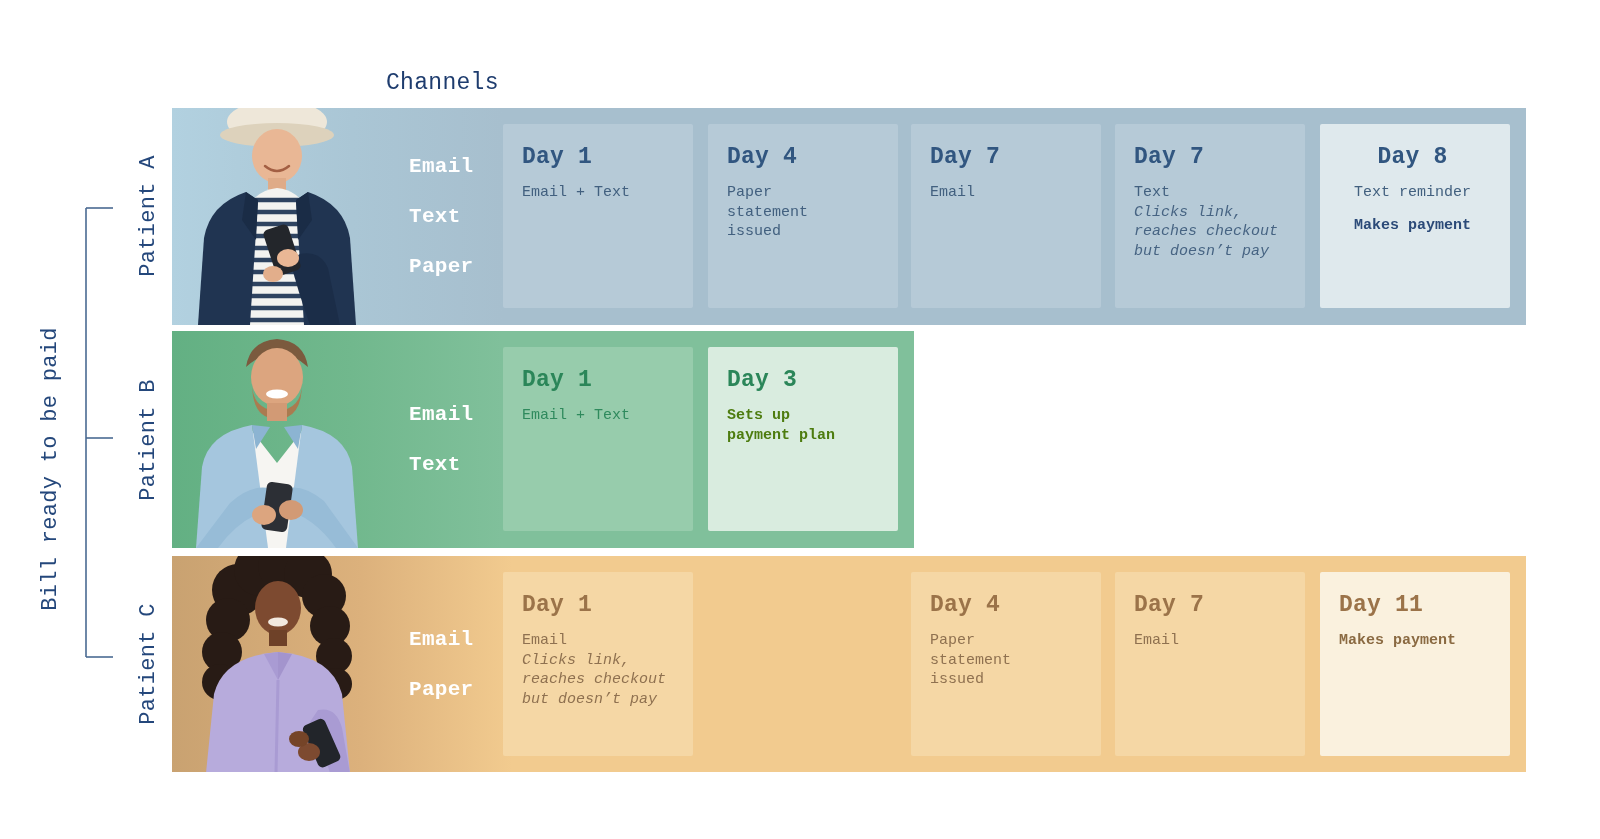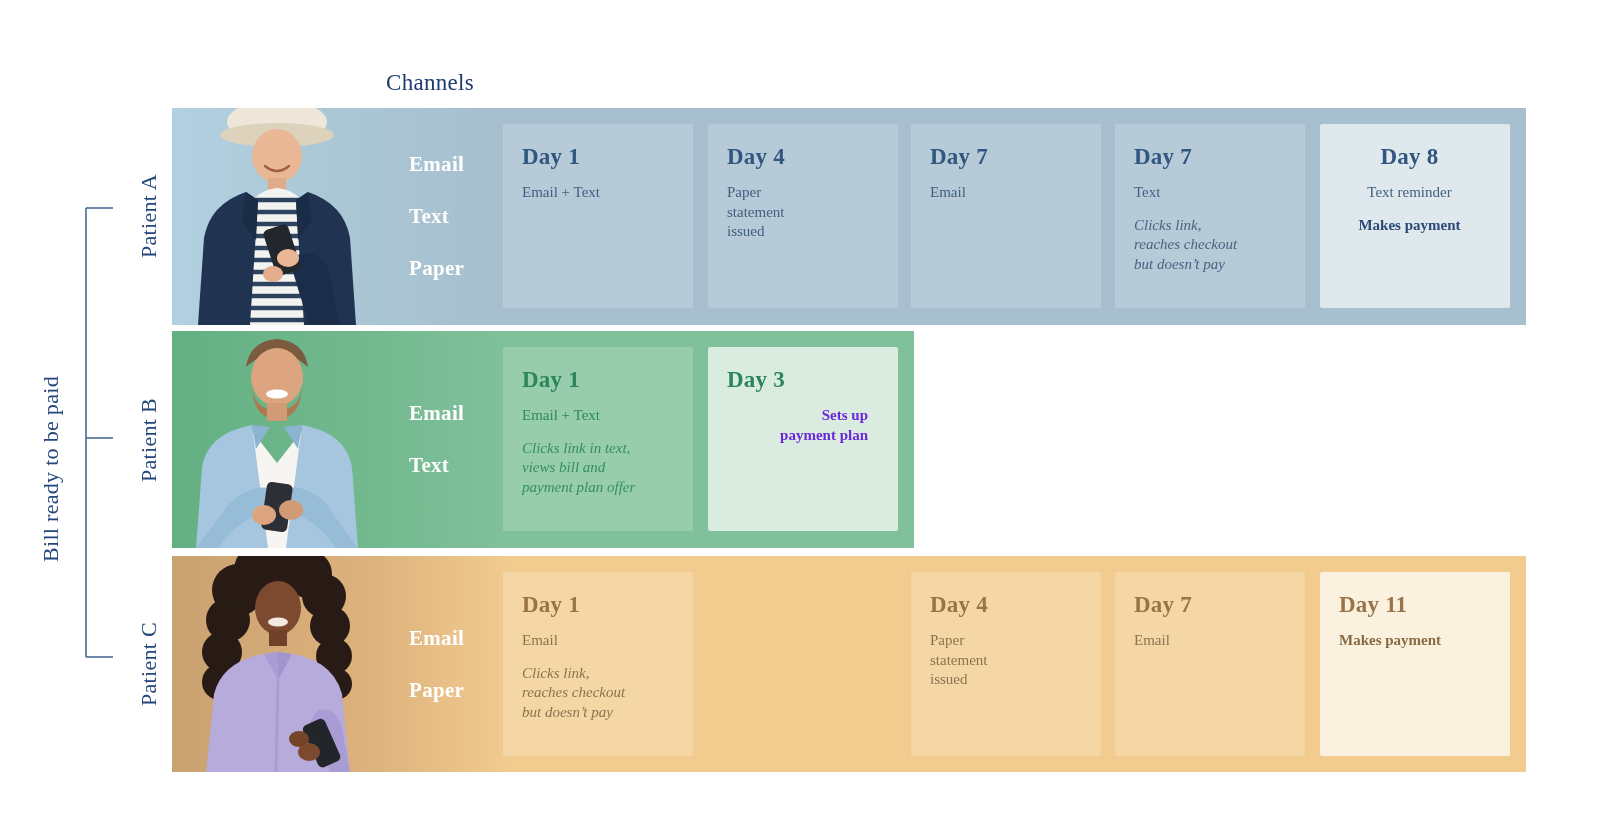--- a/index.html
+++ b/index.html
@@ -1,18 +1,18 @@
 <!DOCTYPE html>
 <html><head>
 <meta charset="utf-8">
 <style>
   html,body { margin:0; padding:0; background:#ffffff; }
   .canvas {
     position:relative; width:1600px; height:839px; background:#ffffff;
-    font-family:Liberation Serif, serif; overflow:hidden;
+    font-family:Liberation Mono, monospace; overflow:hidden;
   }
   .channels-title {
     position:absolute; left:386px; top:70px;
     font-size:23px; color:#1e3c6e; letter-spacing:0.3px;
   }
   .bill-label {
     position:absolute; left:-117px; top:454px; width:340px; height:30px;
     transform:rotate(-90deg); text-align:center;
     font-size:22px; color:#24477b; letter-spacing:0.3px;
   }
@@ -36,42 +36,42 @@
   .photo { position:absolute; left:0; top:0; }
 
   .channels-col {
     position:absolute; left:237px; top:0; height:100%; width:120px;
     display:flex; flex-direction:column; justify-content:center; gap:27px;
   }
   .channel { color:#ffffff; font-weight:700; font-size:21px; letter-spacing:0.3px; }
 
   .card {
     position:absolute; top:16px; width:190px; height:184px;
-    padding:20px 30px 0 19px; box-sizing:border-box; border-radius:2px;
+    padding:20px 24px 0 19px; box-sizing:border-box; border-radius:2px;
   }
   .s0{left:331px}.s1{left:536px}.s2{left:739px}.s3{left:943px}.s4{left:1148px}
 
   .row-a .card { background:#b6cad7; }
   .row-a .card.hl { background:#dfe9ed;text-align:center; }
   .row-b .card { background:#97ccac; }
   .row-b .card.hl { background:#d9ecdf; }
   .row-c .card { background:#f5d7a5; }
   .row-c .card.hl { background:#faf1de; }
 
   .day { font-size:23px; font-weight:700; margin:0 0 13px 0; letter-spacing:0.2px; }
   .row-a .day { color:#315680; }
   .row-b .day { color:#2b8659; }
   .row-c .day { color:#9b7349; }
 
   .note, .detail, .action { font-size:15px; line-height:1.3; white-space:pre-line; }
-  .detail { font-style:italic; margin-top:13px; }
+  .detail { font-style:italic; }
   .action { font-weight:700; margin-top:13px; }
 
   .row-a .note { color:#42607f; } .row-a .detail { color:#47648333; color:#476483; } .row-a .action { color:#2b4a78; }
-  .row-b .note { color:#2f8a5d; } .row-b .detail { color:#35905f; } .row-b .action { color:#6d28d9;text-align:right; }
+  .row-b .note { color:#2f8a5d; } .row-b .detail { color:#35905f; } .row-b .action { color:#4d7c0f; }
   .row-c .note { color:#8f7150; } .row-c .detail { color:#8f7150; } .row-c .action { color:#8a6a42; }
 </style>
 </head>
 <body>
 
 <div class="canvas">
 
   <div class="channels-title">Channels</div>
   <div class="bill-label">Bill ready to be paid</div>
 
@@ -176,23 +176,20 @@
       <ellipse cx="92" cy="184" rx="12" ry="10" fill="#dca57f"></ellipse>
       <ellipse cx="119" cy="179" rx="12" ry="10" fill="#d29a75"></ellipse>
     </svg>
     <div class="channels-col">
       <span class="channel">Email</span>
       <span class="channel">Text</span>
     </div>
     <div class="card s0">
       <div class="day">Day 1</div>
       <div class="note">Email + Text</div>
-      <div class="detail">Clicks link in text,
-views bill and
-payment plan offer</div>
     </div>
     <div class="card s1 hl">
       <div class="day">Day 3</div>
       <div class="action">Sets up
 payment plan</div>
     </div>
   </section>
 
   <section class="row row-c">
     <svg class="photo" width="215" height="217" viewBox="0 0 215 217">

